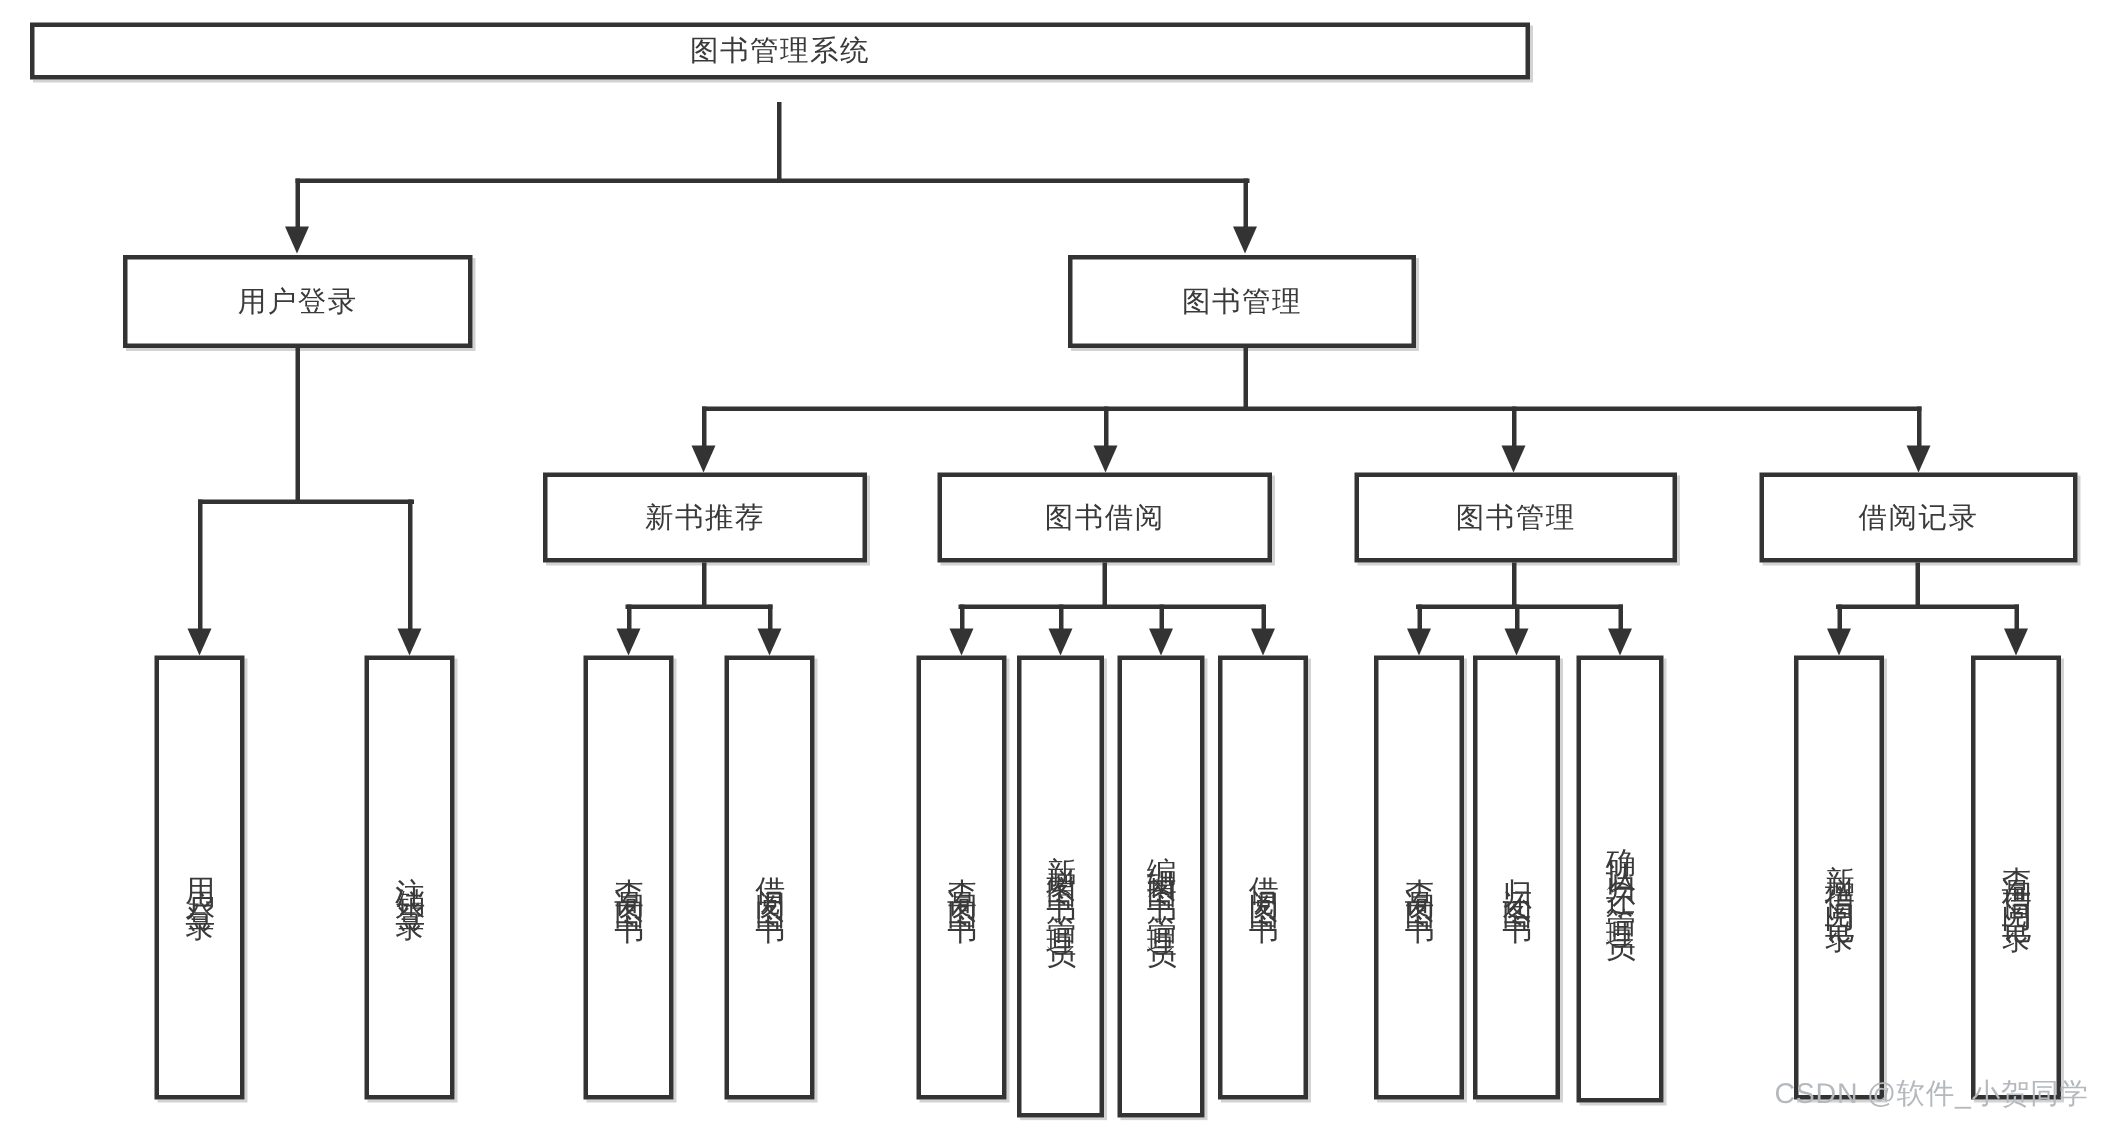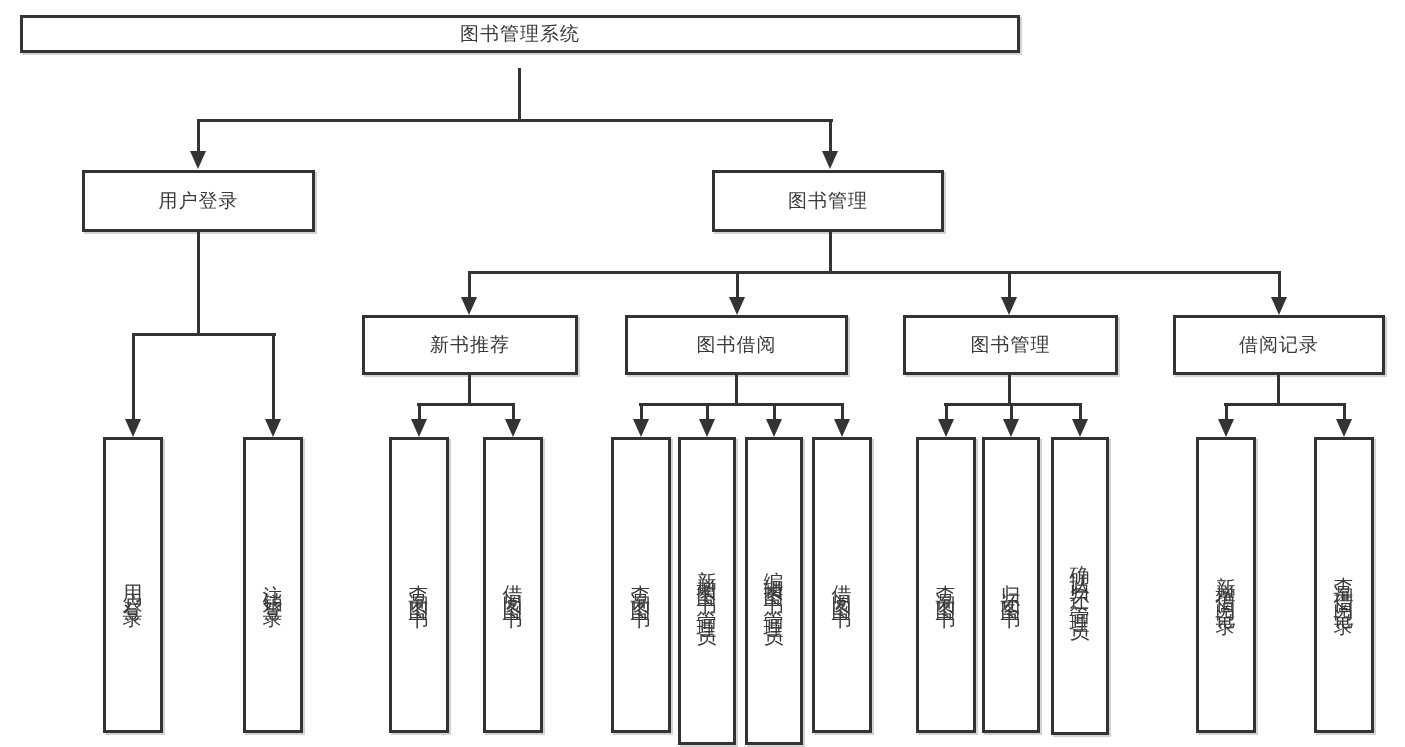--- a/index.html
+++ b/index.html
@@ -170,14 +170,15 @@
     <span class="vtext">确认归还（管理员）</span>
   </div>
 
   <div class="node v" style="left:1196px;top:437px;width:60px;height:296px;">
     <span class="vtext">新增借阅记录</span>
   </div>
   <div class="node v" style="left:1314px;top:437px;width:60px;height:296px;">
     <span class="vtext">查询借阅记录</span>
   </div>
 
+  <div id="watermark">CSDN @软件_小贺同学</div>
 
 </div>
 
 </body></html>

